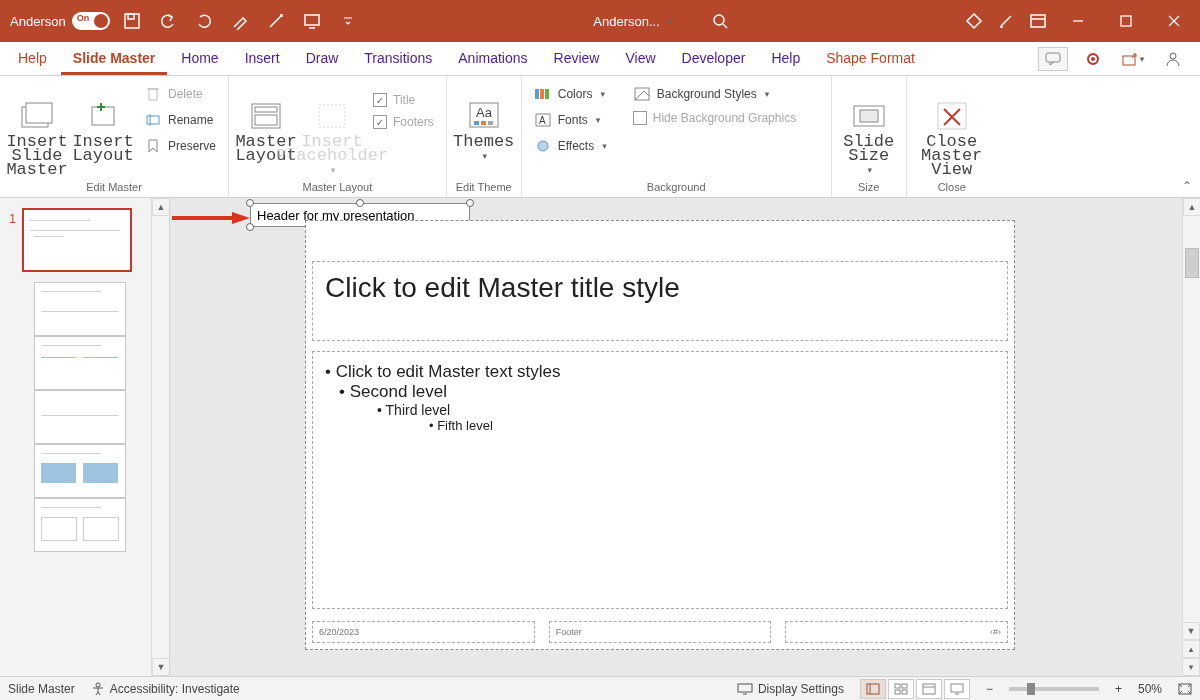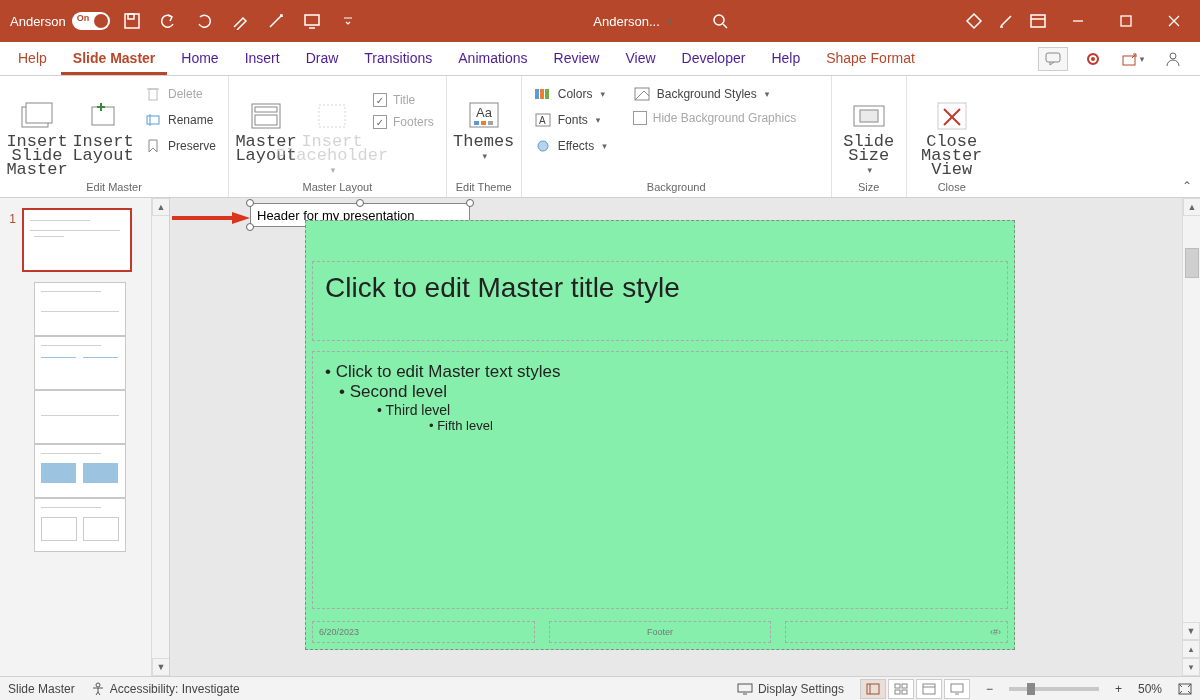--- a/index.html
+++ b/index.html
@@ -57,34 +57,34 @@
 .thumb-scrollbar .arrow.up { top: 0; }
 .thumb-scrollbar .arrow.down { bottom: 0; }
 .thumb-row { display: flex; align-items: flex-start; gap: 6px; margin-bottom: 10px; }
 .thumb-num { font-size: 12px; color: #b7472a; width: 10px; text-align: right; padding-top: 4px; }
 .thumb { width: 110px; height: 64px; background: #fff; border: 1px solid #c8c8c8; position: relative; cursor: pointer; }
 .thumb.master { border: 2px solid #c0392b; }
 .thumb.layout { width: 92px; height: 54px; margin-left: 28px; }
 .thumb .mini-line { position: absolute; background: #d0d0d0; height: 1px; }
 
 .canvas-area { flex: 1; position: relative; background: #e8e8e8; }
-.slide-canvas { position: absolute; left: 135px; top: 22px; width: 710px; height: 430px; background: #86efac; border: 1px dashed #888; }
+.slide-canvas { position: absolute; left: 135px; top: 22px; width: 710px; height: 430px; background: #ffffff; border: 1px dashed #888; }
 .textbox-selected { position: absolute; left: 80px; top: 5px; width: 220px; height: 24px; border: 1px solid #888; background: #fff; display: flex; align-items: center; padding: 0 6px; font-size: 13px; }
 .sel-handle { position: absolute; width: 8px; height: 8px; background: #fff; border: 1px solid #666; border-radius: 50%; }
 .red-arrow { position: absolute; left: 0px; top: 13px; width: 82px; height: 14px; }
 .title-ph { position: absolute; left: 6px; top: 40px; right: 6px; height: 80px; border: 1px dashed #aaa; padding: 10px 12px; font-size: 28px; color: #222; font-weight: 300; }
 .content-ph { position: absolute; left: 6px; top: 130px; right: 6px; bottom: 40px; border: 1px dashed #aaa; padding: 10px 12px; font-size: 16px; color: #222; }
 .content-ph .l1 { font-size: 17px; margin-left: 0; }
 .content-ph .l2 { font-size: 17px; margin-left: 14px; }
 .content-ph .l3 { font-size: 14px; margin-left: 52px; }
 .content-ph .l4 { font-size: 13px; margin-left: 78px; }
 .content-ph .l5 { font-size: 13px; margin-left: 104px; }
 .footer-row { position: absolute; left: 6px; right: 6px; bottom: 6px; height: 22px; display: flex; gap: 14px; }
 .footer-box { flex: 1; border: 1px dashed #aaa; font-size: 9px; color: #777; display: flex; align-items: center; padding: 0 6px; }
-.footer-box.center { justify-content: center; }
+.footer-box.center { }
 .footer-box.right { justify-content: flex-end; }
 
 .right-scrollbar { width: 18px; background: #f3f3f3; border-left: 1px solid #dcdcdc; position: relative; }
 .right-scrollbar .arrow { position: absolute; left: 0; width: 18px; height: 18px; display: flex; align-items: center; justify-content: center; font-size: 9px; color: #666; cursor: pointer; background: #f3f3f3; border: 1px solid #dcdcdc; }
 .right-scrollbar .arrow.up { top: 0; }
 .right-scrollbar .sthumb { position: absolute; left: 2px; top: 50px; width: 14px; height: 30px; background: #cfcfcf; border: 1px solid #bbb; }
 .nav-stack { position: absolute; right: 0; bottom: 0; width: 18px; display: flex; flex-direction: column; }
 .nav-stack .nbtn { height: 18px; border: 1px solid #dcdcdc; background: #f3f3f3; display: flex; align-items: center; justify-content: center; font-size: 9px; color: #666; cursor: pointer; }
 
 

